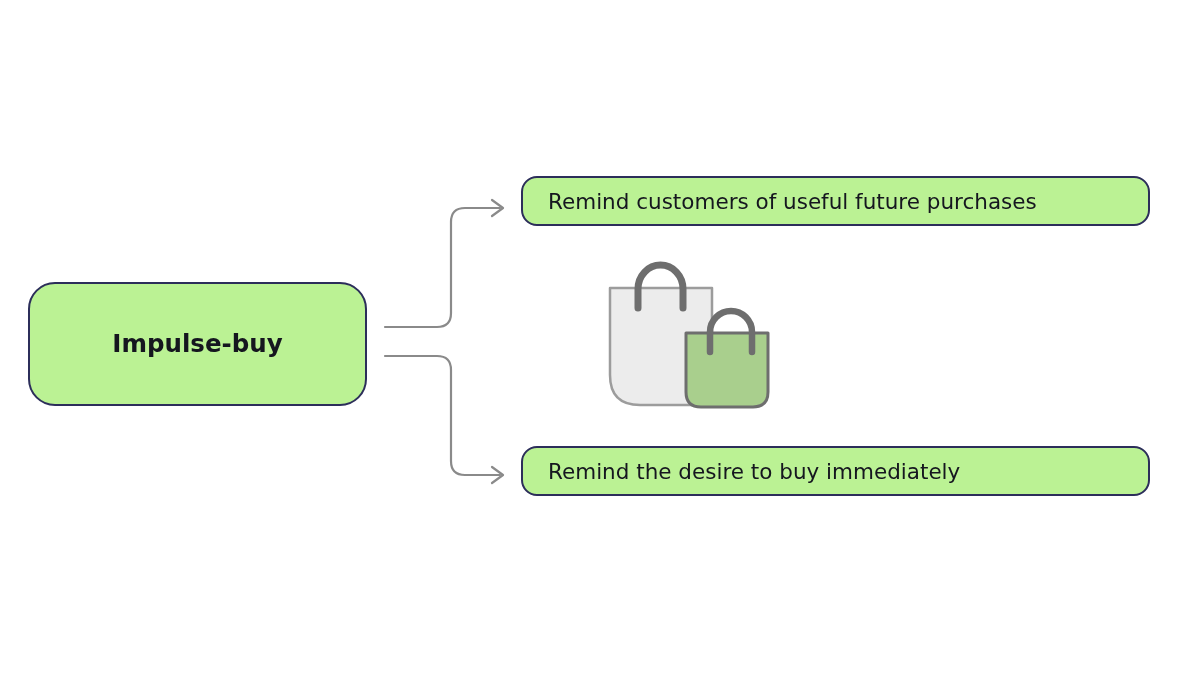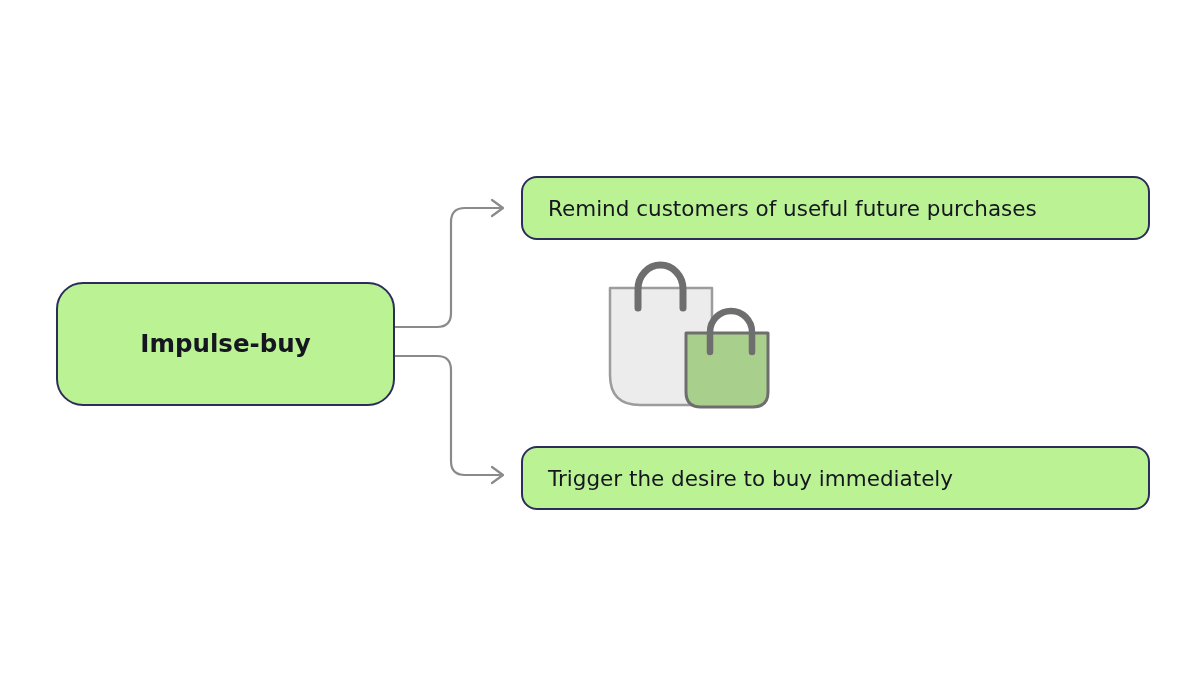--- a/index.html
+++ b/index.html
@@ -12,38 +12,38 @@
     font-family: "DejaVu Sans", "Liberation Sans", sans-serif;
     overflow: hidden;
   }
   .node {
     position: absolute;
     background: #bbf294;
     border: 2.5px solid #2c2e5a;
     color: #15161f;
   }
   .node-root {
-    left: 56px;
+    left: 28px;
     top: 282px;
     width: 339px;
     height: 124px;
     border-radius: 27px;
     display: flex;
     flex-direction: column;
     align-items: center;
     justify-content: center;
     font-size: 24.5px;
     font-weight: bold;
     line-height: 46px;
     text-align: center;
   }
   .node-branch {
     left: 521px;
     width: 629px;
-    height: 64px;
+    height: 50px;
     border-radius: 16px;
     display: flex;
     align-items: center;
     padding-left: 25px;
     font-size: 21.5px;
     font-weight: normal;
   }
   .node-branch-top { top: 176px; }
   .node-branch-bottom { top: 446px; }
   svg.overlay {
@@ -94,16 +94,16 @@
 
   <div class="node node-root">
     <span>Impulse-buy</span>
   </div>
 
   <div class="node node-branch node-branch-top">
     <span>Remind customers of useful future purchases</span>
   </div>
 
   <div class="node node-branch node-branch-bottom">
-    <span>Trigger the desire to buy immediately</span>
+    <span>Remind the desire to buy immediately</span>
   </div>
 
 </div>
 
 </body></html>

